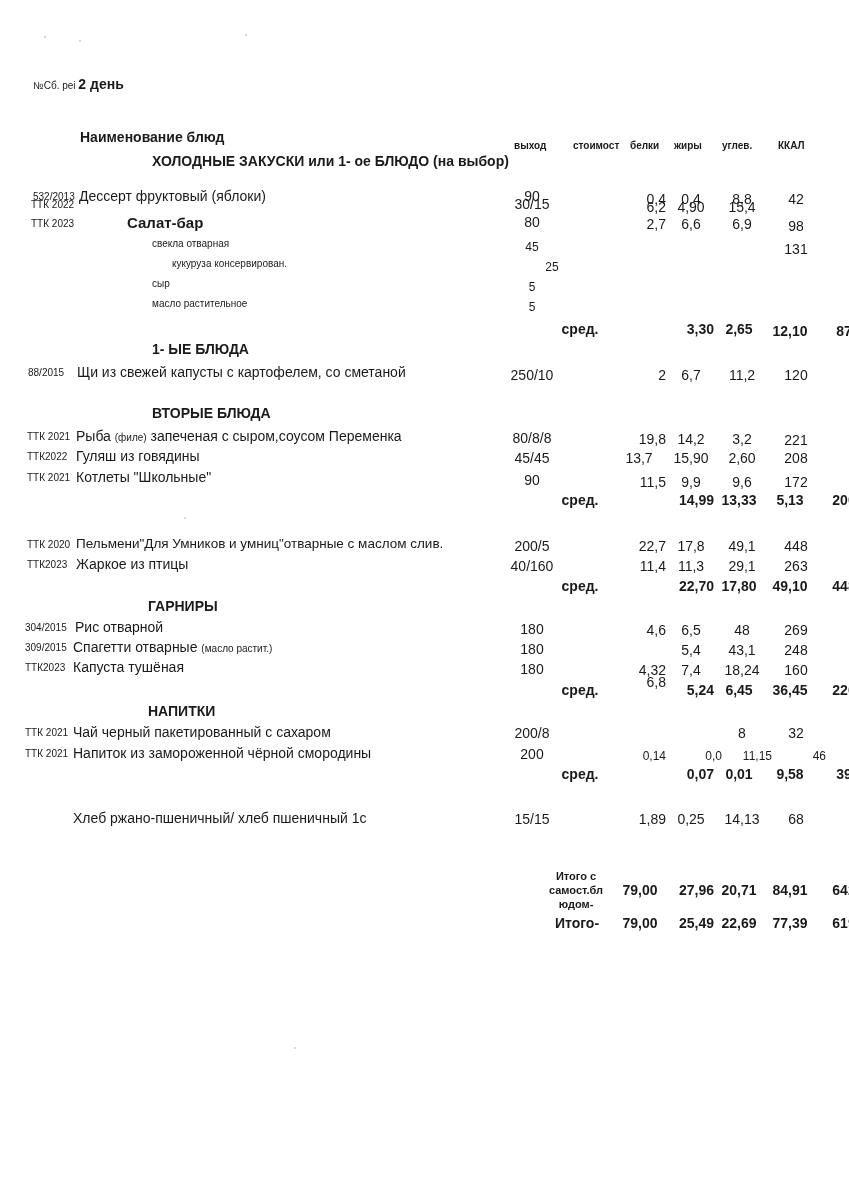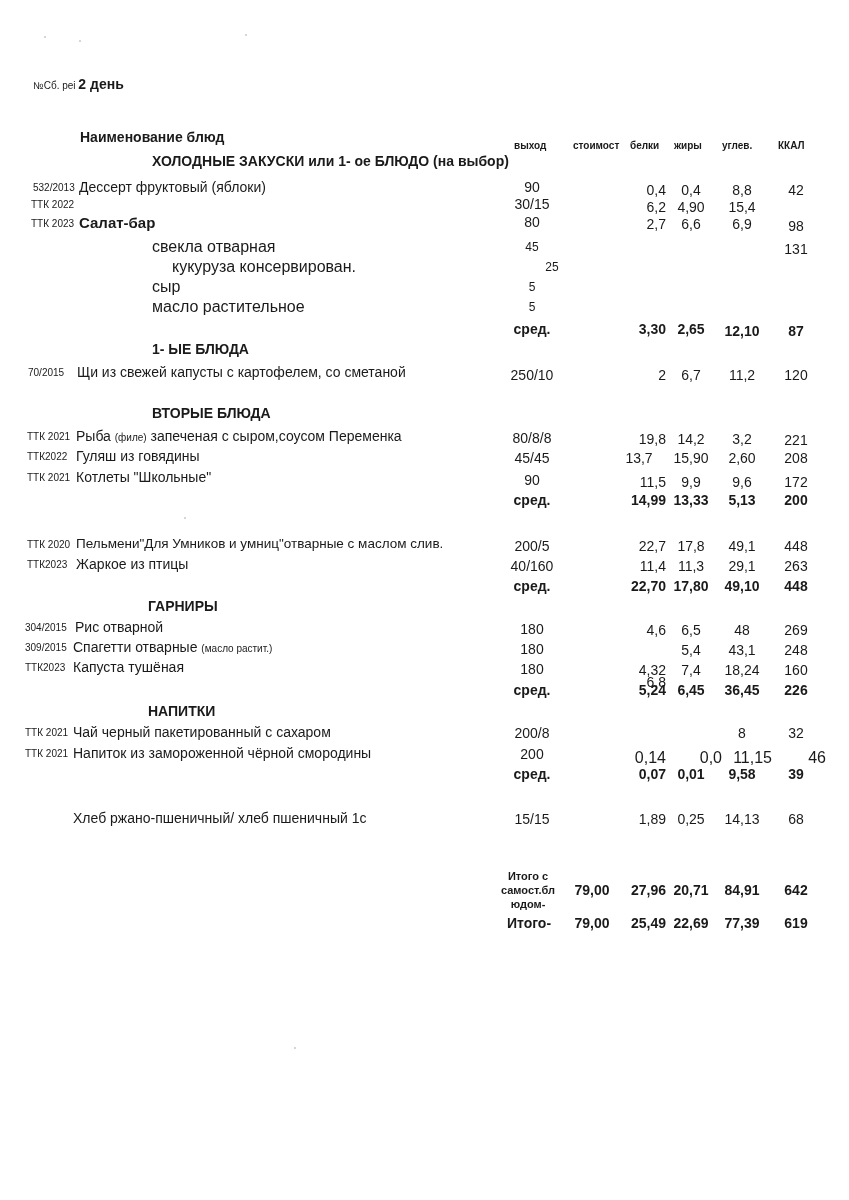--- a/index.html
+++ b/index.html
@@ -8,30 +8,30 @@
   .abs { position: absolute; white-space: nowrap; }
   .day { left: 33px; top: 76px; font-size: 10px; }
   .day b { font-size: 14px; font-weight: bold; }
   .col-head { top: 140px; font-size: 10px; font-weight: bold; }
   .name-head { left: 80px; top: 129px; font-size: 14px; font-weight: bold; }
   .section { font-size: 14px; font-weight: bold; }
   .row { position: absolute; left: 0; width: 849px; height: 20px; }
   .row .code { position: absolute; font-size: 10px; }
   .row .name { position: absolute; font-size: 14px; }
   .row .name small { font-size: 10px; }
-  .row .ingr { position: absolute; left: 152px; font-size: 16px; }
+  .row .ingr { position: absolute; left: 152px; font-size: 10px; }
   .num { position: absolute; font-size: 14px; text-align: center; width: 60px; }
   .num.bold { font-weight: bold; }
-  .num.small { font-size: 16px; text-align: right; }
+  .num.small { font-size: 12px; text-align: right; }
   .c-out { left: 502px; }
   .c-prot { left: 612px; width: 54px; text-align: right; }
   .c-fat  { left: 666px; width: 50px; text-align: center; }
   .c-carb { left: 712px; width: 60px; text-align: center; }
   .c-kcal { left: 766px; width: 60px; text-align: center; }
-  .bold { font-weight: bold; }
+  .bold { font-weight: bold; margin-left: 48px; }
   .speck { position: absolute; width: 2px; height: 2px; background: #c8c8c8; border-radius: 1px; }
 </style>
 </head>
 <body>
 
 <div class="speck" style="left:44px;top:36px;"></div>
 <div class="speck" style="left:79px;top:40px;"></div>
 <div class="speck" style="left:245px;top:34px;"></div>
 <div class="speck" style="left:184px;top:517px;"></div>
 <div class="speck" style="left:294px;top:1047px;"></div>
@@ -44,21 +44,21 @@
 <div class="abs name-head">Наименование блюд</div>
 <div class="abs col-head" style="left:514px;">выход</div>
 <div class="abs col-head" style="left:573px;">стоимост</div>
 <div class="abs col-head" style="left:630px;">белки</div>
 <div class="abs col-head" style="left:674px;">жиры</div>
 <div class="abs col-head" style="left:722px;">углев.</div>
 <div class="abs col-head" style="left:778px;">ККАЛ</div>
 
 <div class="abs section" style="left:152px;top:153px;">ХОЛОДНЫЕ ЗАКУСКИ или 1- ое БЛЮДО (на выбор)</div>
 
-<div class="row" style="top:179px;">
+<div class="row" style="top:188px;">
   <span class="code" style="left:33px;top:3px;">532/2013</span>
   <span class="name" style="left:79px;">Дессерт фруктовый (яблоки)</span>
   <span class="num c-out">90</span>
   <span class="num c-prot" style="top:3px;">0,4</span>
   <span class="num c-fat" style="top:3px;">0,4</span>
   <span class="num c-carb" style="top:3px;">8,8</span>
   <span class="num c-kcal" style="top:3px;">42</span>
 </div>
 <div class="row" style="top:196px;">
   <span class="code" style="left:31px;top:3px;">ТТК 2022</span>
@@ -98,21 +98,21 @@
 <div class="row" style="top:321px;">
   <span class="num c-out bold">сред.</span>
   <span class="num c-prot bold">3,30</span>
   <span class="num c-fat bold">2,65</span>
   <span class="num c-carb bold" style="top:2px;">12,10</span>
   <span class="num c-kcal bold" style="top:2px;">87</span>
 </div>
 
 <div class="abs section" style="left:152px;top:341px;">1- ЫЕ БЛЮДА</div>
 <div class="row" style="top:364px;">
-  <span class="code" style="left:28px;top:3px;">70/2015</span>
+  <span class="code" style="left:28px;top:3px;">88/2015</span>
   <span class="name" style="left:77px;">Щи из свежей капусты с картофелем, со сметаной</span>
   <span class="num c-out" style="top:3px;">250/10</span>
   <span class="num c-prot" style="top:3px;">2</span>
   <span class="num c-fat" style="top:3px;">6,7</span>
   <span class="num c-carb" style="top:3px;">11,2</span>
   <span class="num c-kcal" style="top:3px;">120</span>
 </div>
 
 <div class="abs section" style="left:152px;top:405px;">ВТОРЫЕ БЛЮДА</div>
 <div class="row" style="top:428px;">

